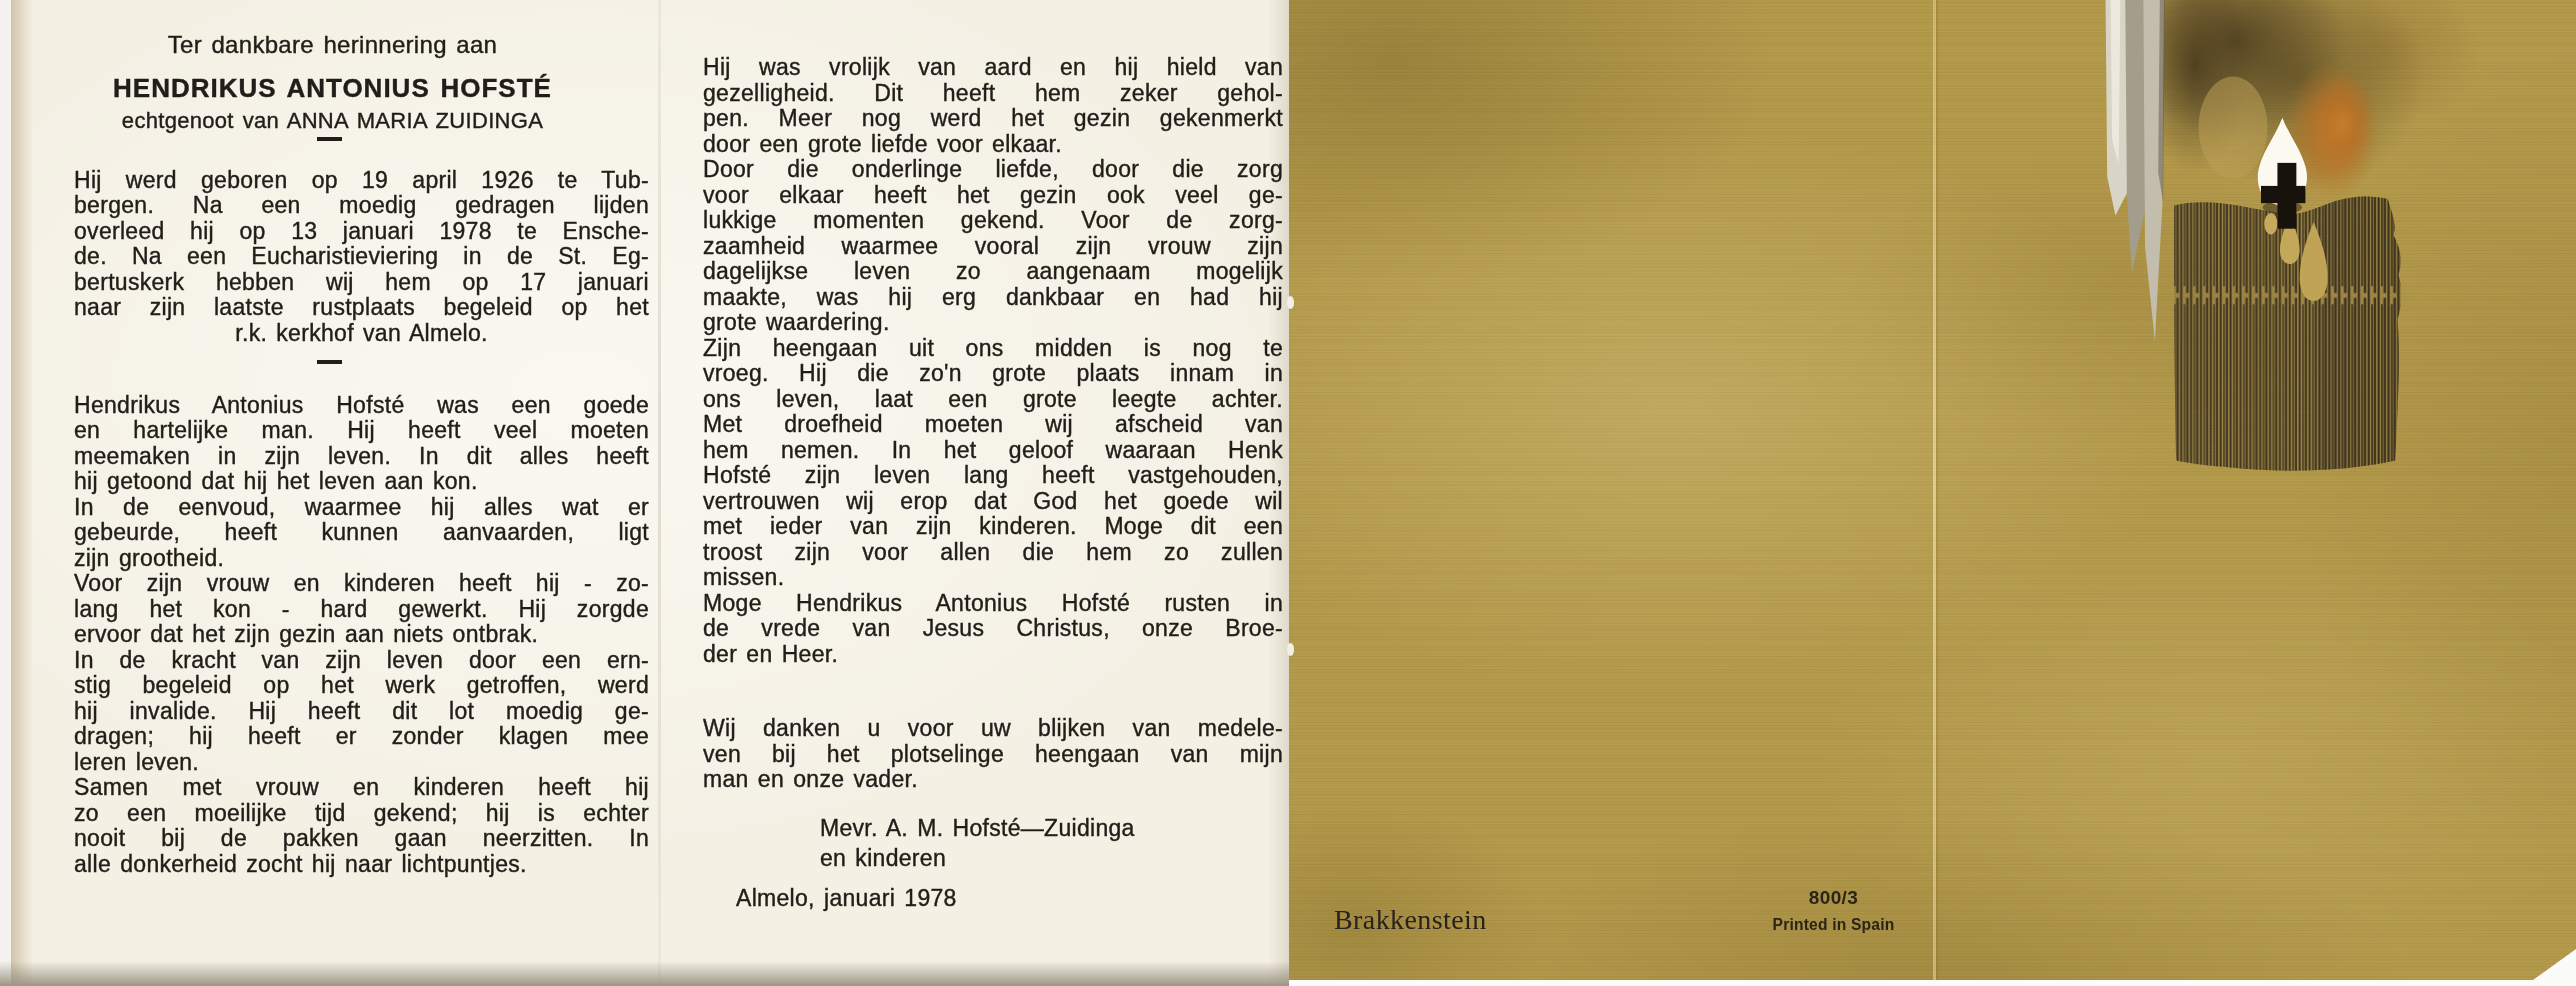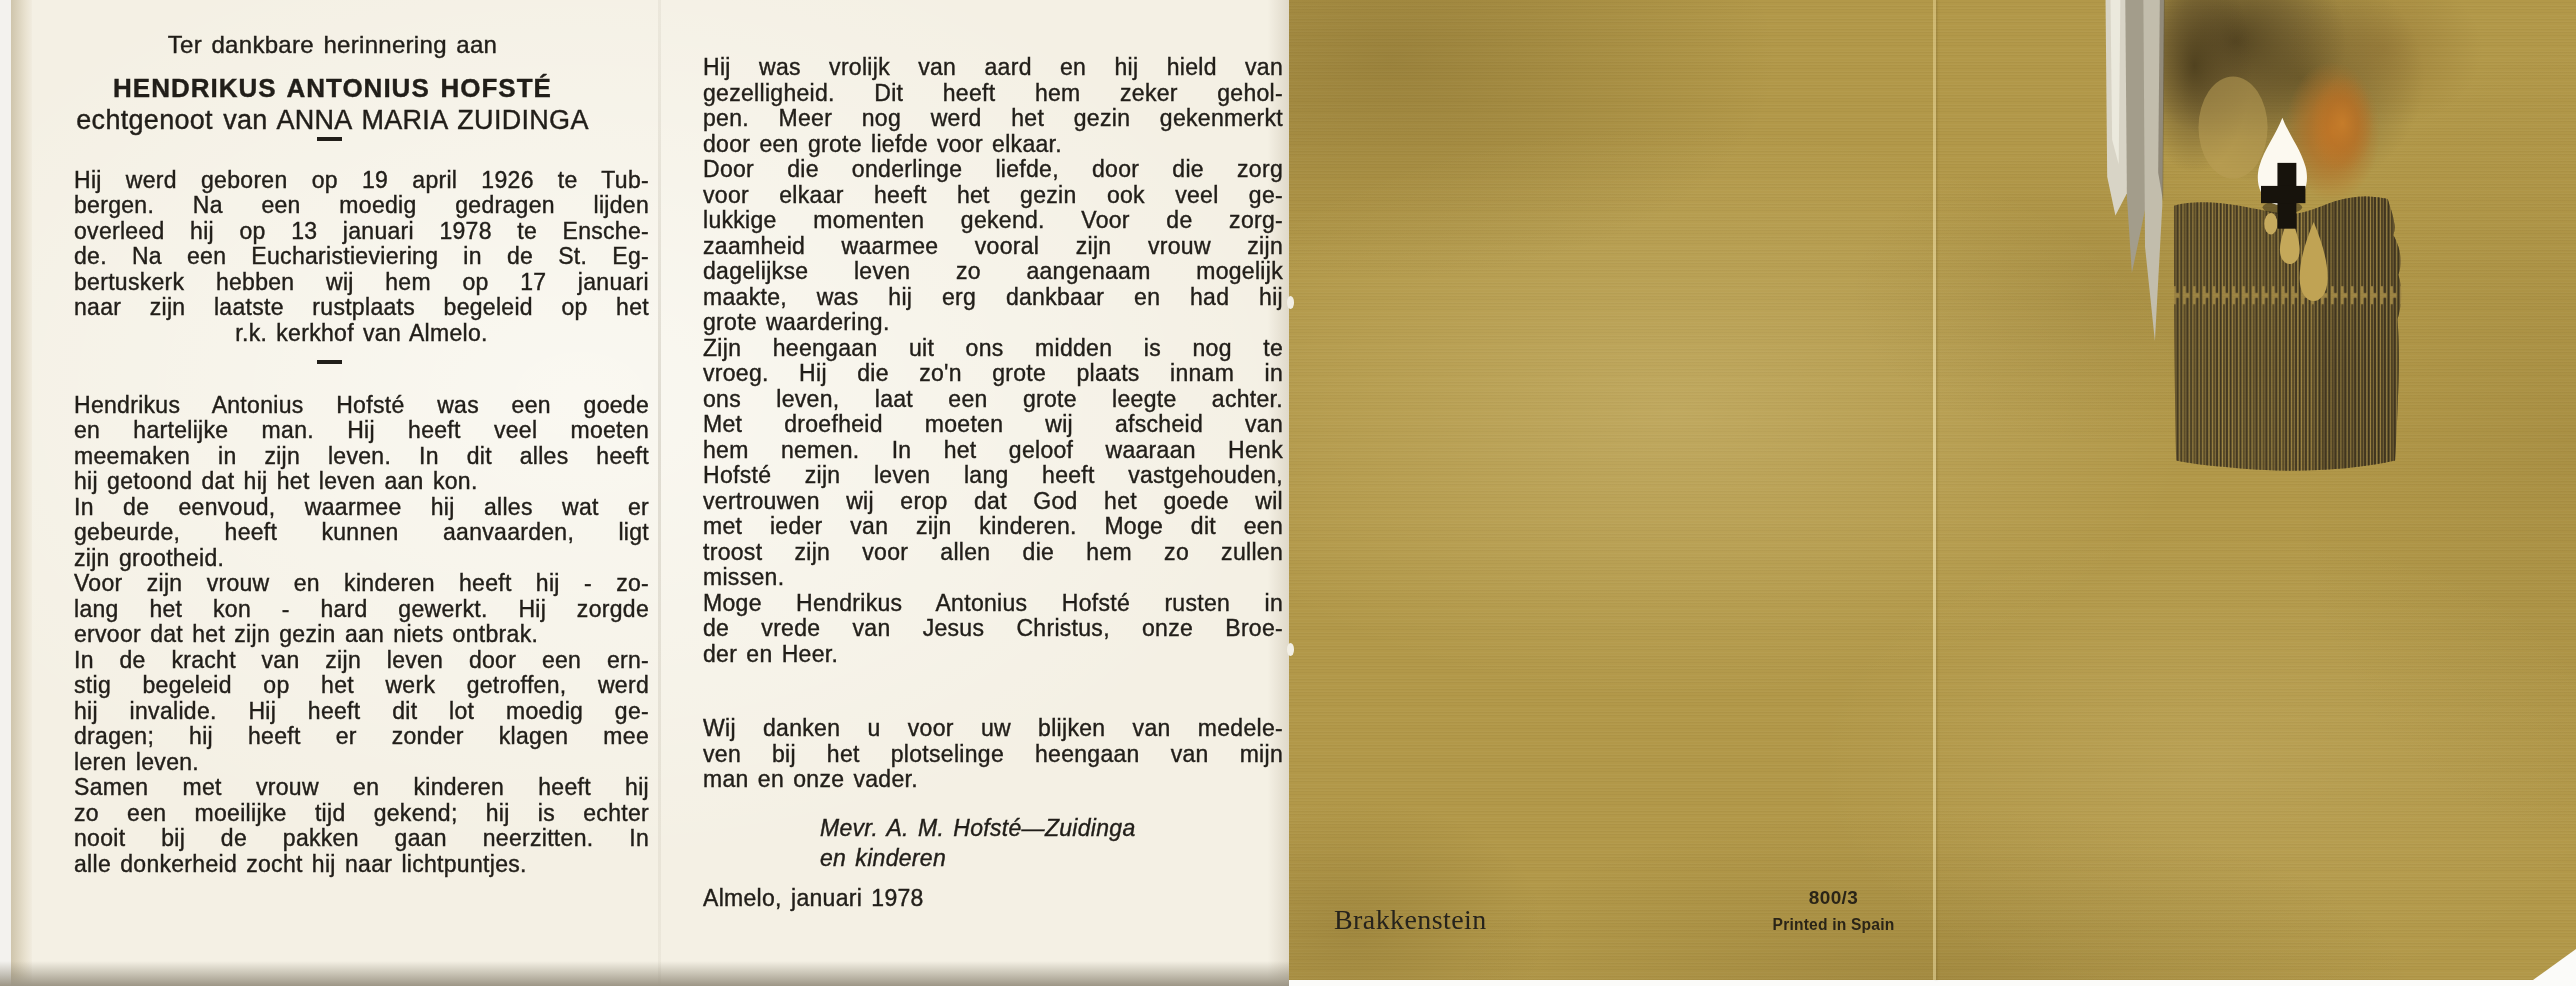--- a/index.html
+++ b/index.html
@@ -22,37 +22,37 @@
   .col{position:absolute;top:0;color:#211e19;
     font-family:"Liberation Sans","DejaVu Sans",sans-serif;
     font-size:23px;line-height:25.5px;letter-spacing:0.3px;word-spacing:2.5px;
     -webkit-text-stroke:0.4px #211e19;}
   #col1{left:74px;width:575px;padding-top:32px;}
   #col2{left:703px;width:580px;padding-top:55px;}
 
   .cline{text-align:center;padding-right:58px;}
   .intro{font-size:24px;}
   .name{font-size:26px;font-weight:700;letter-spacing:1px;line-height:29px;}
-  .spouse{font-size:27px;}
+  .spouse{font-size:22px;}
   .dashwrap{height:11.5px;display:flex;justify-content:center;align-items:center;padding-right:64px;}
   .dash{width:25px;height:3.3px;background:#211e19;}
   .para{margin:0;}
   .ln{text-align:justify;text-align-last:justify;}
   .ln.end-left{text-align-last:left;}
   .ln.end-center{text-align-last:center;}
-  .sig{padding-left:117px;line-height:30px;font-style:italic;}
+  .sig{padding-left:117px;line-height:30px;}
 
   #col1 .blk1{margin-top:16.4px;}
   #col1 .blk2{margin-top:5px;}
   #col1 .blk4{margin-top:23px;}
   #col1 .blk5{margin-top:10px;}
   #col1 .blk6{margin-top:25px;}
   #col2 .blk4{margin-top:49px;}
   #col2 .blk5{margin-top:20.5px;}
-  #col2 .blk6{margin-top:13px;}
+  #col2 .blk6{margin-top:13px;margin-left:33px;}
 
   
   .page-right{position:absolute;left:1289px;top:0;width:1287px;height:980px;
     background:
       radial-gradient(58% 42% at 30% 42%, rgba(255,243,196,0.18), rgba(255,243,196,0) 70%),
       radial-gradient(45% 35% at 72% 78%, rgba(255,240,190,0.10), rgba(255,240,190,0) 70%),
       radial-gradient(40% 30% at 8% 6%, rgba(60,42,8,0.20), rgba(60,42,8,0) 75%),
       radial-gradient(50% 25% at 50% 101%, rgba(70,52,12,0.14), rgba(70,52,12,0) 75%),
       radial-gradient(30% 55% at 100% 45%, rgba(90,70,20,0.10), rgba(90,70,20,0) 75%),
       radial-gradient(28% 22% at 63% 30%, rgba(86,66,22,0.10), rgba(86,66,22,0) 70%),

